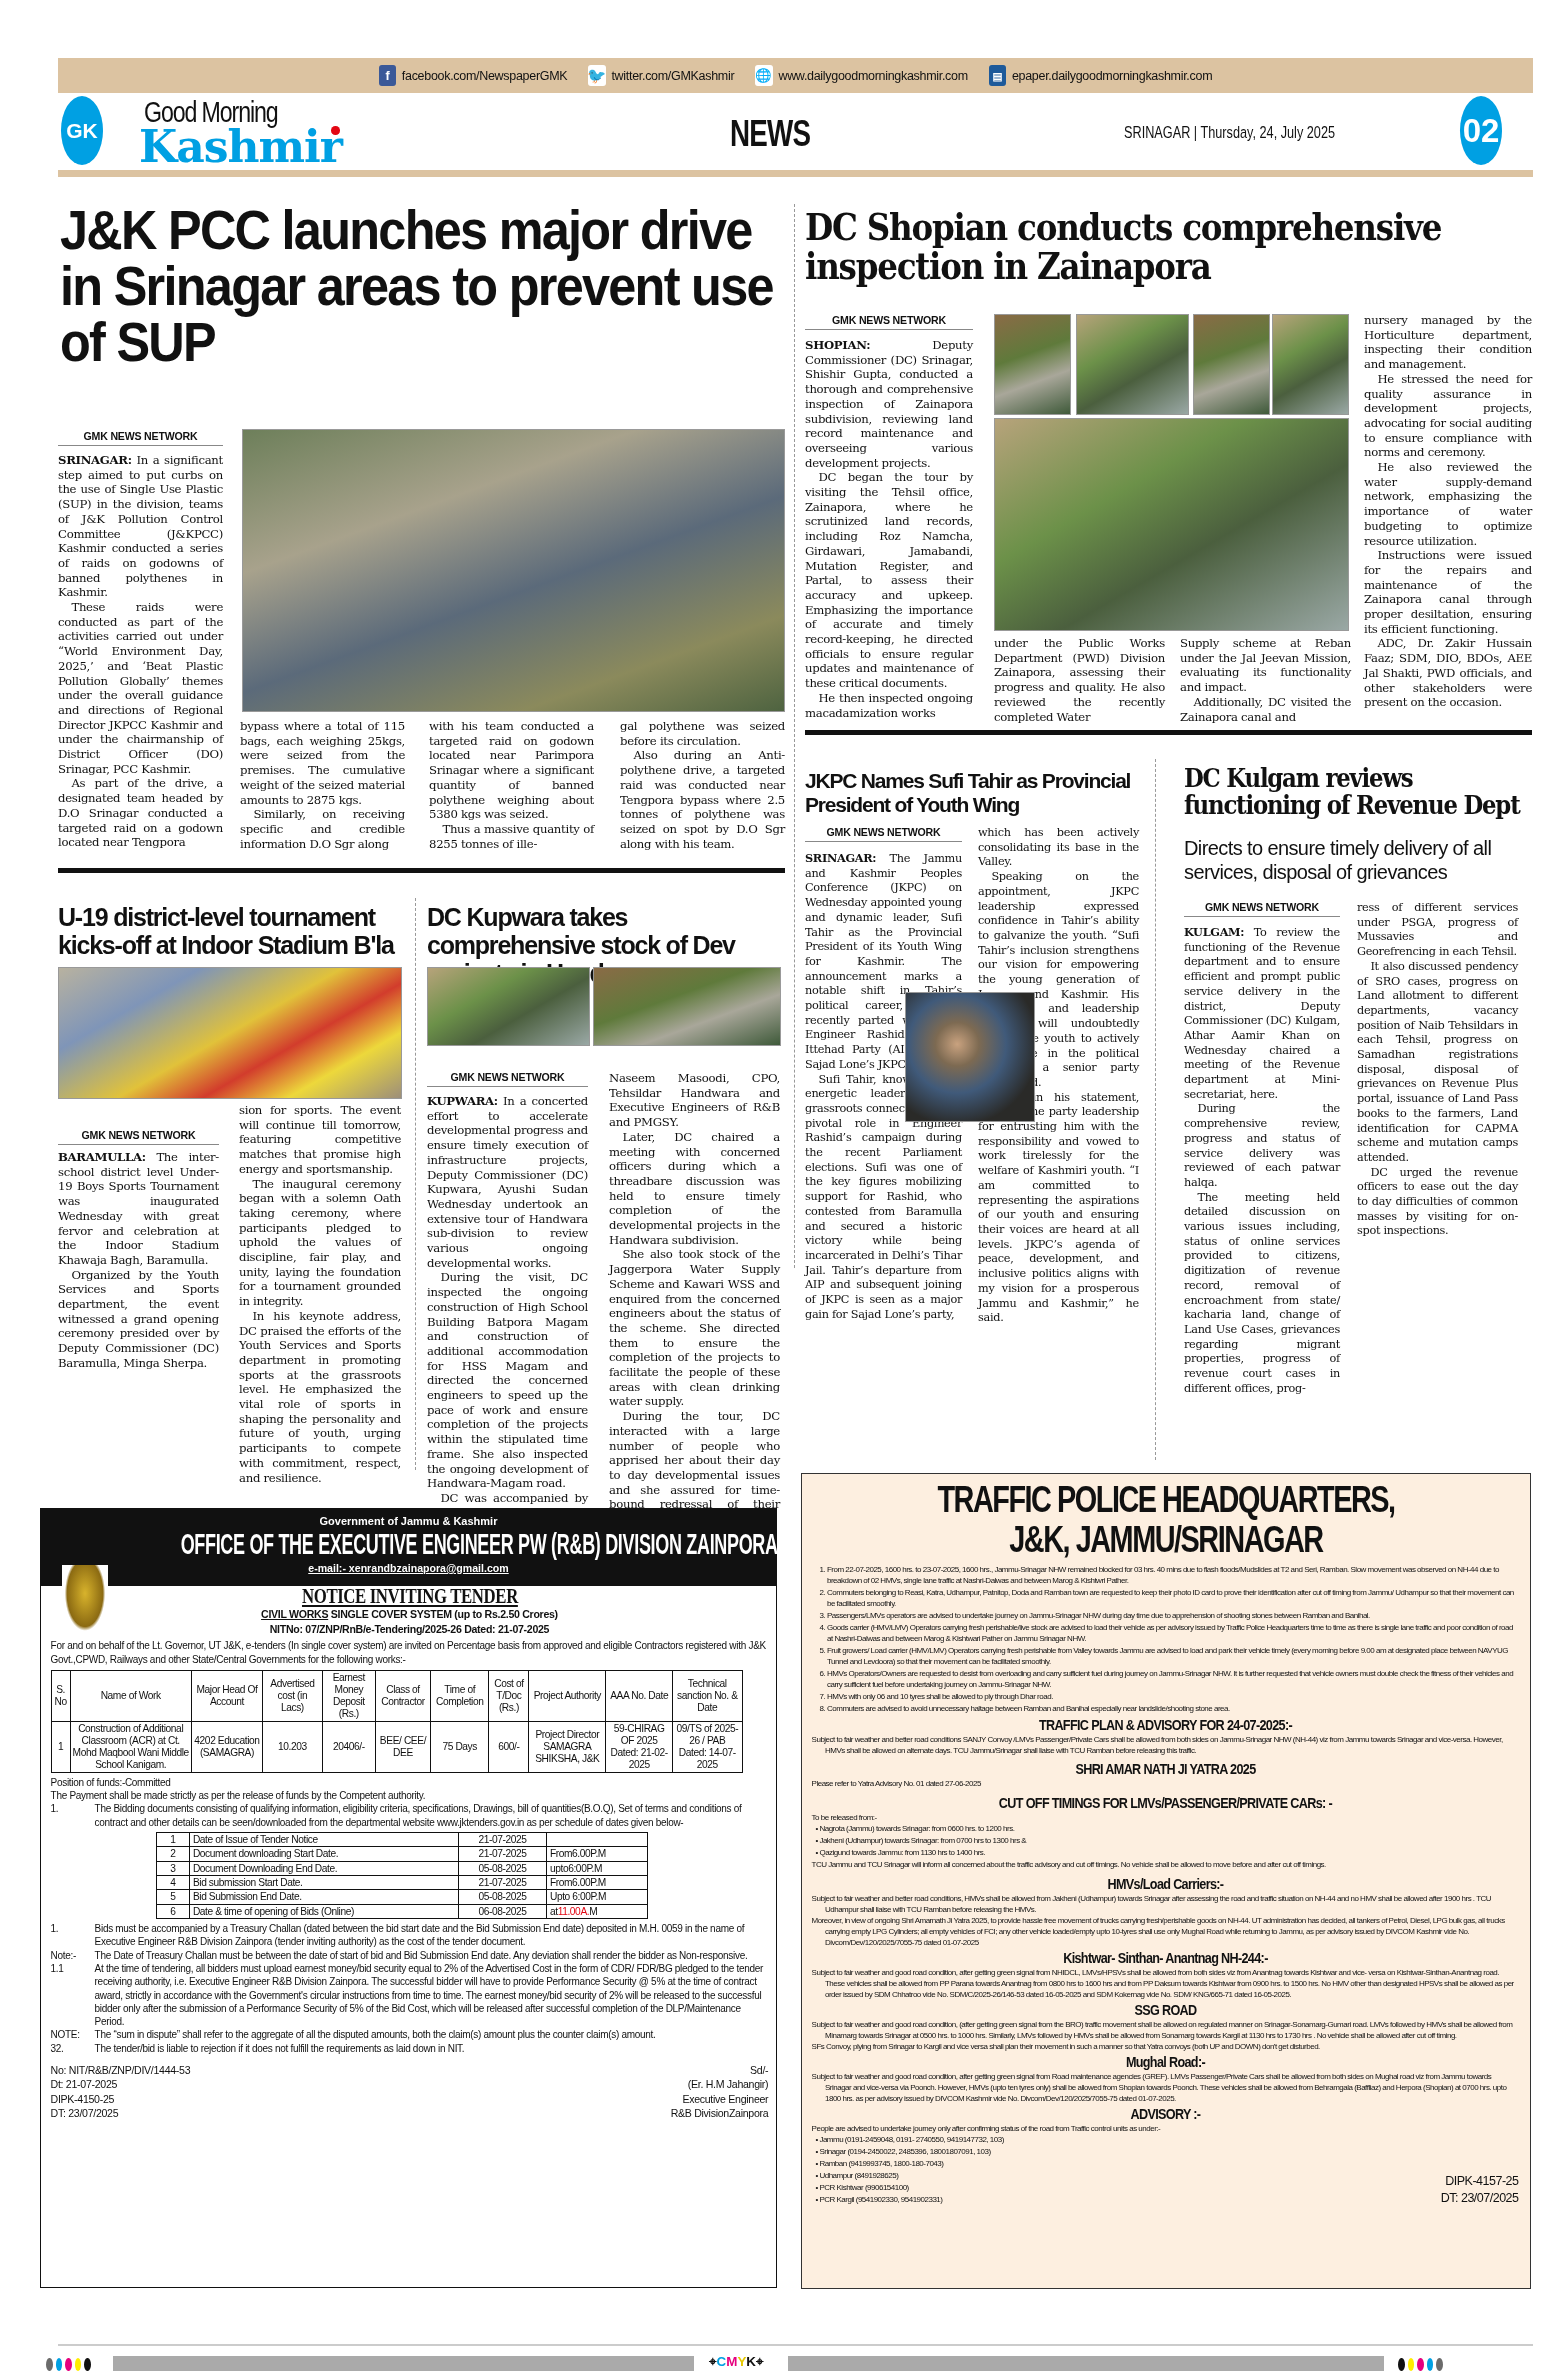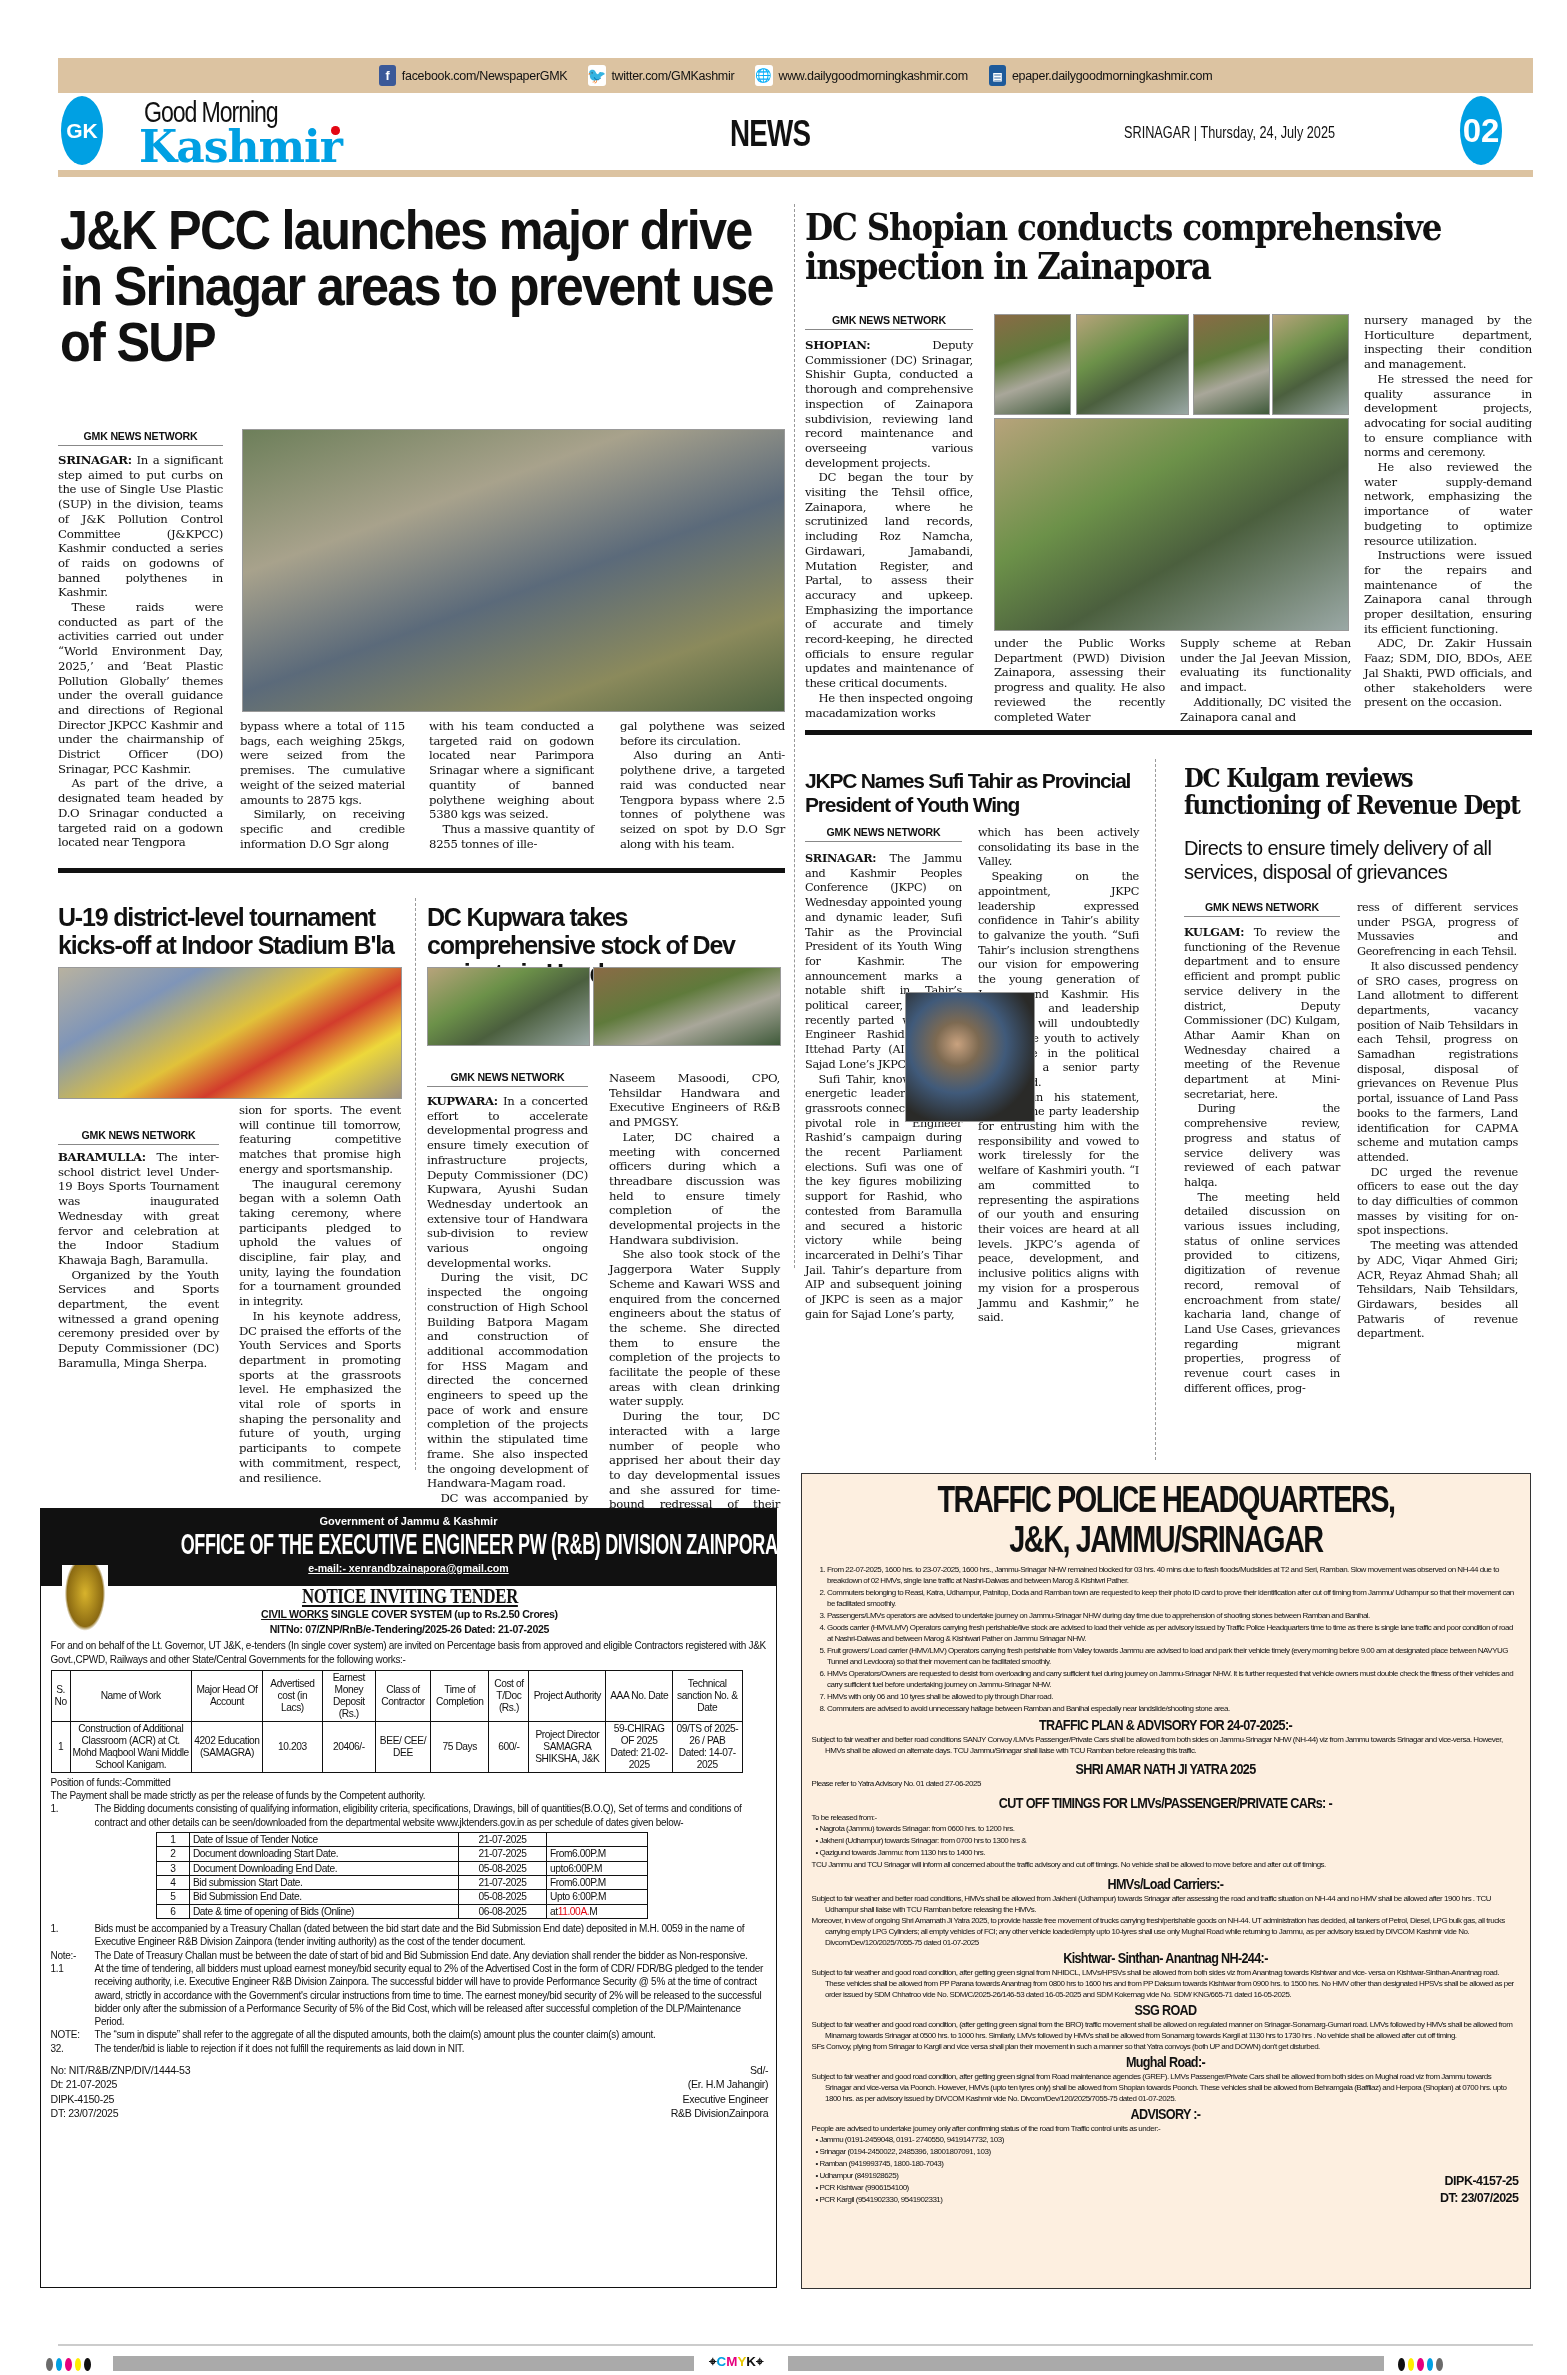--- a/index.html
+++ b/index.html
@@ -198,21 +198,20 @@
 <div class="abs byline" style="left:1184px;top:901px;width:156px">GMK NEWS NETWORK</div>
 <div class="abs col" style="left:1184px;top:925px;width:156px;font-size:11.3px">
   <p class="first"><b class="place">KULGAM:</b> <span>To review the functioning of the Revenue department and to ensure efficient and prompt public service delivery in the district, Deputy Commissioner (DC) Kulgam, Athar Aamir Khan on Wednesday chaired a meeting of the Revenue department at Mini-secretariat, here.</span></p>
   <p>During the comprehensive review, progress and status of service delivery was reviewed of each patwar halqa.</p>
   <p>The meeting held detailed discussion on various issues including, status of online services provided to citizens, digitization of revenue record, removal of encroachment from state/ kacharia land, change of Land Use Cases, grievances regarding migrant properties, progress of revenue court cases in different offices, prog-</p>
 </div>
 <div class="abs col" style="left:1357px;top:901px;width:161px;font-size:11.3px">
   <p class="first">ress of different services under PSGA, progress of Mussavies and Georefrencing in each Tehsil.</p>
   <p>It also discussed pendency of SRO cases, progress on Land allotment to different departments, vacancy position of Naib Tehsildars in each Tehsil, progress on Samadhan registrations disposal, disposal of grievances on Revenue Plus portal, issuance of Land Pass books to the farmers, Land identification for CAPMA scheme and mutation camps attended.</p>
   <p>DC urged the revenue officers to ease out the day to day difficulties of common masses by visiting for on-spot inspections.</p>
-  <p>The meeting was attended by ADC, Viqar Ahmed Giri; ACR, Reyaz Ahmad Shah; all Tehsildars, Naib Tehsildars, Girdawars, besides all Patwaris of revenue department.</p>
 </div>
 
 <div class="abs tender">
   <div class="hdr">
     <div class="gov">Government of Jammu &amp; Kashmir</div>
     <div class="office">OFFICE OF THE EXECUTIVE ENGINEER PW (R&amp;B) DIVISION ZAINPORA</div>
     <div class="email">e-mail:- xenrandbzainapora@gmail.com</div>
   </div>
   <div class="abs emblem"></div>
   <div class="tnd" style="padding:3.8px 7.7px 0 9.6px">
@@ -389,21 +388,21 @@
     <div>People are advised to undertake journey only after confirming status of the road from Traffic control units as under:-</div>
     <div style="display:flex;justify-content:space-between;align-items:flex-end">
       <ul id="trf-contacts">
           <li>Jammu (0191-2459048, 0191- 2740550, 9419147732, 103)</li>
           <li>Srinagar (0194-2450022, 2485396, 18001807091, 103)</li>
           <li>Ramban (9419993745, 1800-180-7043)</li>
           <li>Udhampur (8491928625)</li>
           <li>PCR Kishtwar  (9906154100)</li>
           <li>PCR Kargil (9541902330, 9541902331)</li>
         </ul>
-      <div style="text-align:right;font-weight:700;font-size:12.5px;line-height:16.3px">
+      <div style="text-align:right;font-weight:400;font-size:12.5px;line-height:16.3px">
         <div>DIPK-4157-25</div>
         <div>DT: 23/07/2025</div>
       </div>
     </div>
   </div>
 </div>
 
 <div class="abs" style="left:58px;top:2344px;width:1475px;height:1.9px;background:#ccc"></div>
 <div class="abs dots" style="left:46px;top:2356px" id="dots-left"><span style="background: rgb(107, 107, 107);"></span><span style="background: rgb(0, 160, 227);"></span><span style="background: rgb(230, 0, 126);"></span><span style="background: rgb(255, 237, 0);"></span><span style="background: rgb(17, 17, 17);"></span></div>
 <div class="abs graybar" style="left:113px;top:2356px;width:581px"></div>

